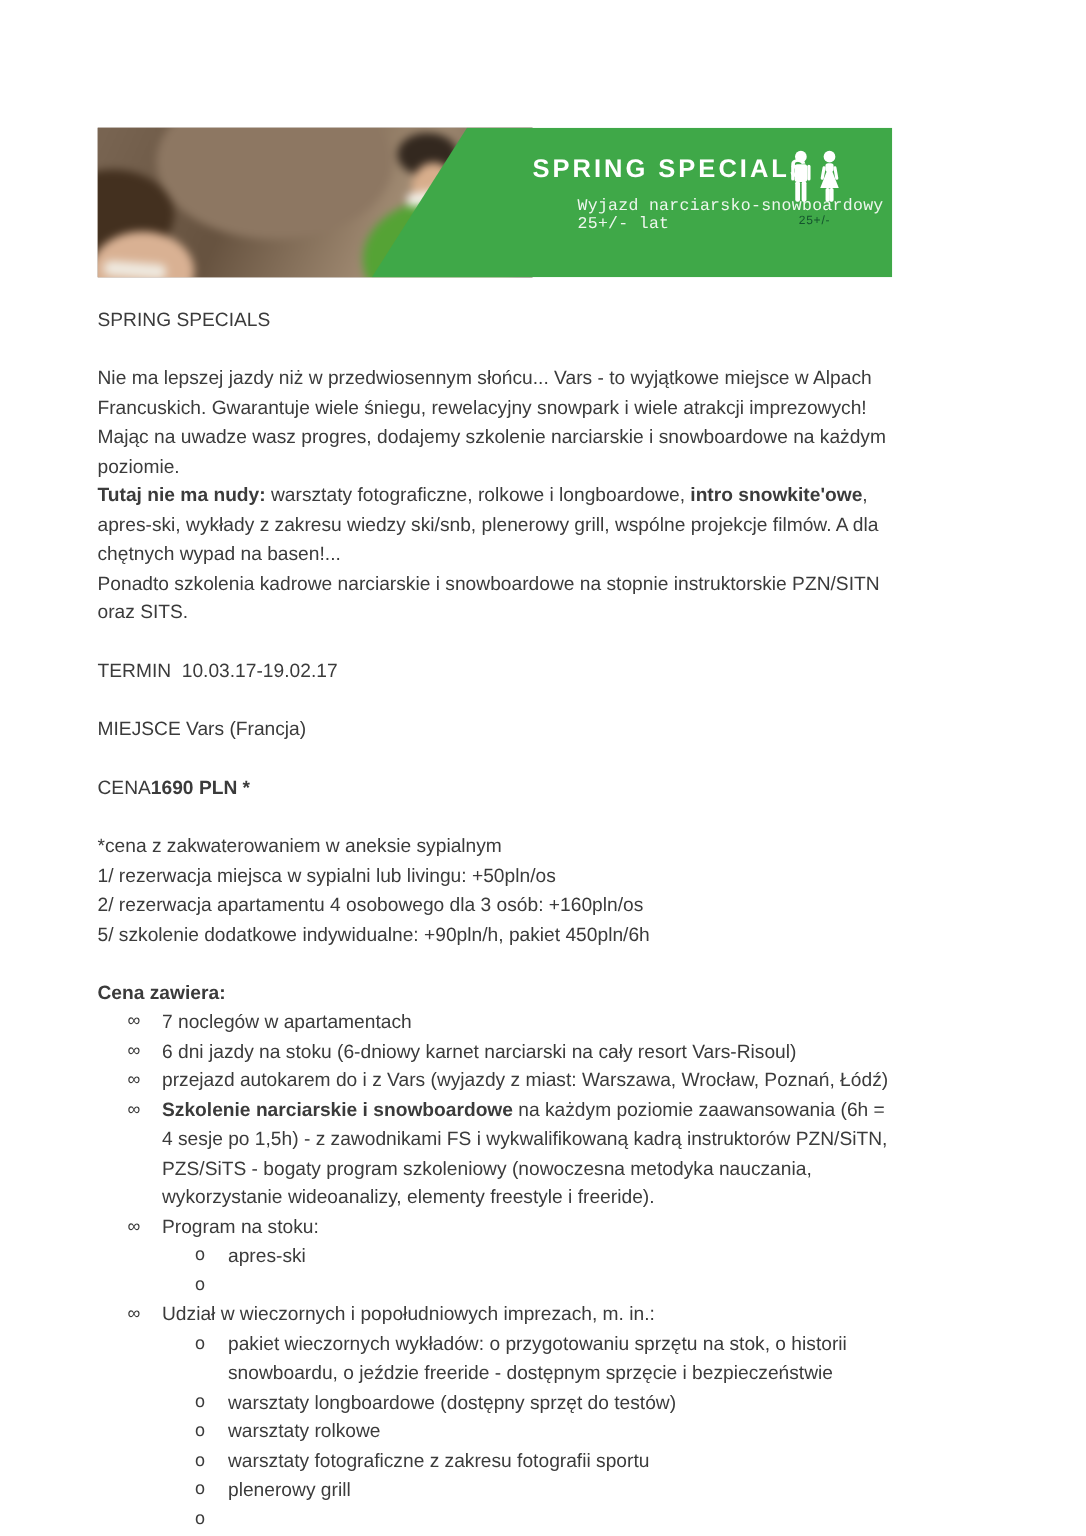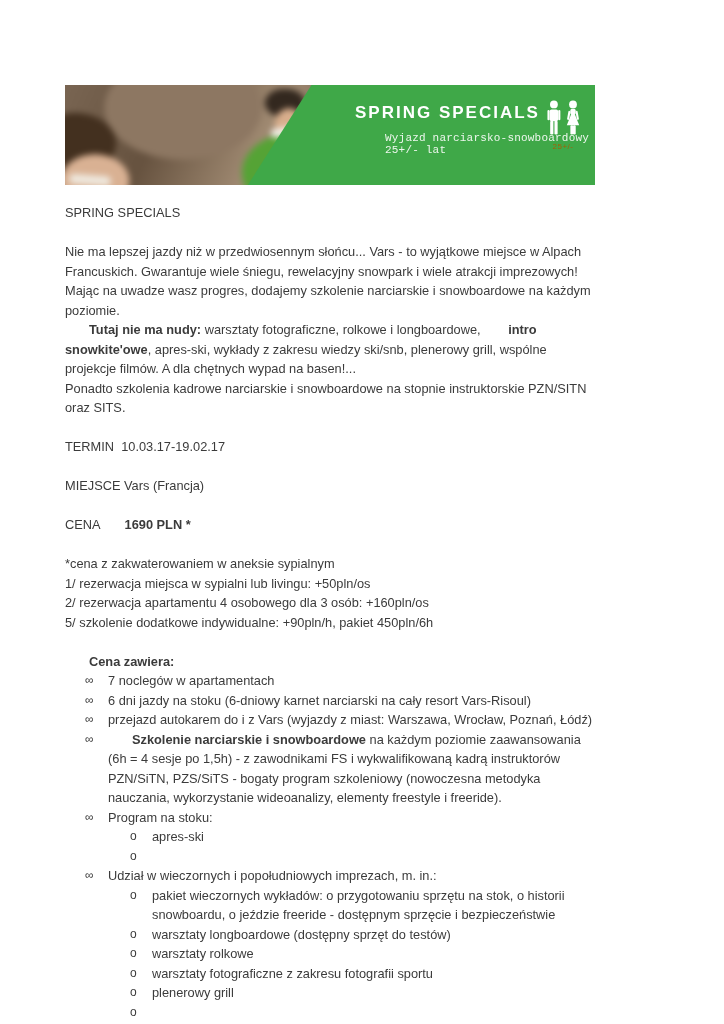--- a/index.html
+++ b/index.html
@@ -45,33 +45,33 @@
     background:#efe9df; border-radius:5px; transform:rotate(4deg);
   }
   .green-panel {
     position:absolute; inset:0;
     background:#3fa848;
     clip-path:polygon(46.5% 0, 100% 0, 100% 100%, 34.5% 100%);
   }
   .banner-text { position:absolute; left:290px; top:18px; color:#ffffff; }
   .banner-title { font-size:17px; font-weight:bold; letter-spacing:2px; }
   .banner-subtitle { margin:9px 0 0 30px; font-size:11px; letter-spacing:0.2px; color:#eef7ee;font-family:Liberation Mono, monospace; }
-  .badge { position:absolute; right:8px; top:13px; width:48px; text-align:center; color:#a16207; }
+  .badge { position:absolute; right:28px; top:13px; width:48px; text-align:center; color:#14532d; }
   .badge svg { display:block; margin:0 auto; }
   .badge-label { font-size:8px; margin-top:2px; letter-spacing:0.5px; }
 
   
   .doc-body {
     margin:18px 64px 0 65px;
     font-size:12.8px;
     line-height:19.5px;
     color:#3b3b3b;
   }
   .block { white-space:pre-wrap; }
-  .block .b { font-weight:bold;margin-left:24px; }
+  .block .b { font-weight:bold; }
   .spacer { height:19.5px; }
   .bullet, .subbullet { display:flex; }
   .bullet { padding-left:20px; }
   .bullet .marker { flex:none; width:23px; }
   .subbullet { padding-left:65px; }
   .subbullet .marker { flex:none; width:22px; }
   .marker { font-size:12px; }
 </style>
 </head>
 <body>

